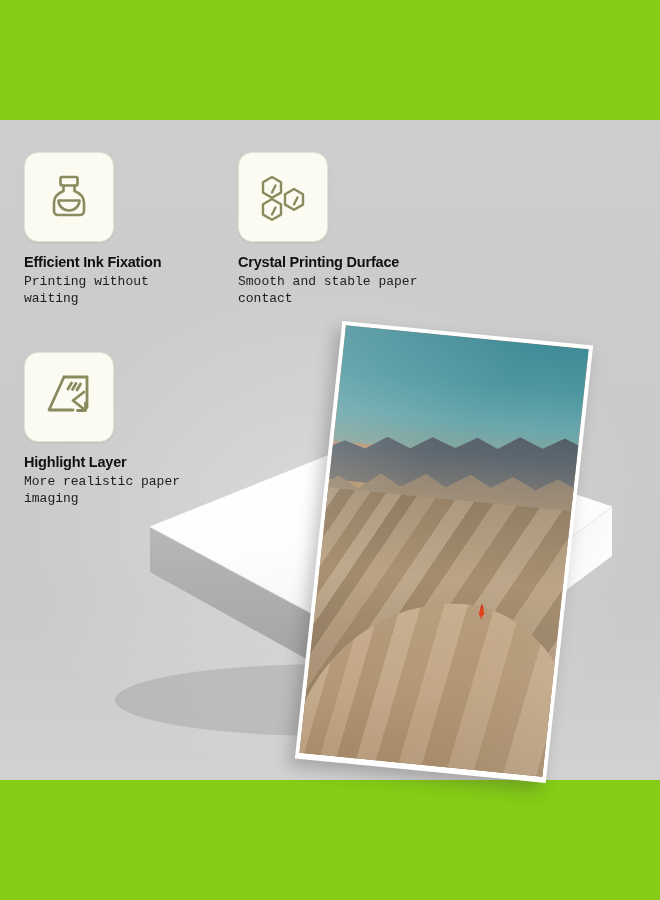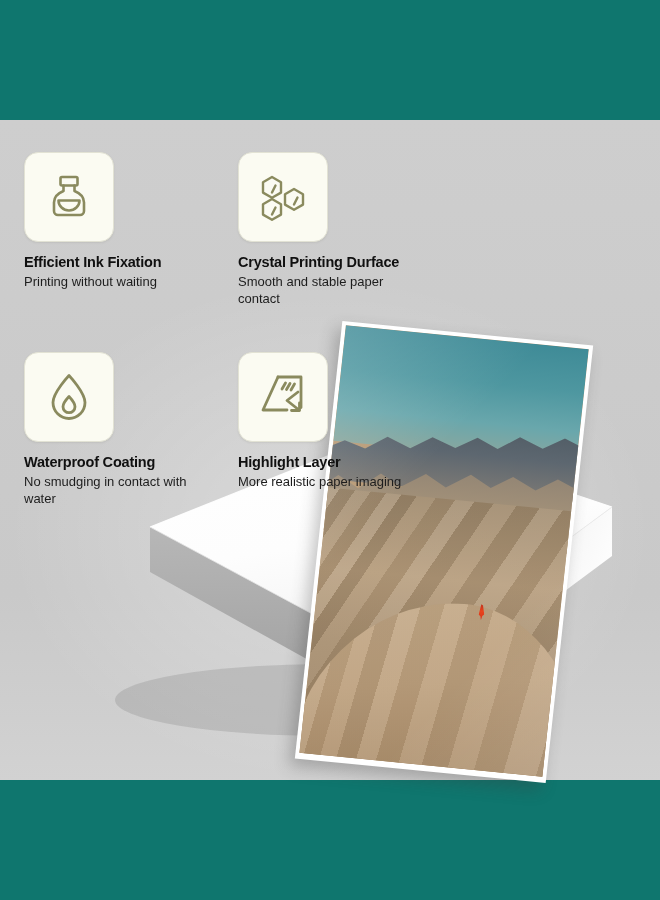--- a/index.html
+++ b/index.html
@@ -2,21 +2,21 @@
 <html><head>
 <meta charset="utf-8">
 <style>
   html,body{margin:0;padding:0;}
   body{
     width:660px;height:900px;overflow:hidden;
     background:#ffffff;
     font-family:"Liberation Sans", sans-serif;
     -webkit-font-smoothing:antialiased;
   }
-  #stage{position:relative;width:660px;height:900px;background:#0f766e;overflow:hidden;}
+  #stage{position:relative;width:660px;height:900px;background:#84cc16;overflow:hidden;}
 
   
   .bg-band{
     position:absolute;left:0;top:120px;width:660px;height:660px;
     background:linear-gradient(180deg,#cecece 0%,#cbcbcb 40%,#c9c9c9 72%,#d2d2d2 100%);
   }
   .bg-band::after{
     content:"";position:absolute;inset:0;
     background:radial-gradient(ellipse 70% 55% at 50% 62%, rgba(255,255,255,.30) 0%, rgba(255,255,255,0) 70%);
   }
@@ -37,20 +37,21 @@
   }
   .tile svg{display:block;}
   .f-title{
     font-size:14.5px;font-weight:bold;color:#101010;
     letter-spacing:-0.2px;line-height:1.2;margin:0 0 3px 0;
     white-space:nowrap;
   }
   .f-desc{
     font-size:13px;color:#1d1d1d;line-height:1.28;margin:0;
     max-width:186px;
+    font-family:Liberation Mono, monospace;
   }
 
   
   .stack{position:absolute;left:0;top:0;width:660px;height:900px;pointer-events:none;}
 
   
   .photo-wrap{
     position:absolute;left:318px;top:332px;width:252px;height:440px;
   }
   .photo{
@@ -184,30 +185,20 @@
           <polygon points="16,29 25,34.2 25,44.6 16,49.8 7,44.6 7,34.2"></polygon>
           <line x1="19.5" y1="15.5" x2="16" y2="22.5"></line>
           <line x1="41.5" y1="27.5" x2="38" y2="34.5"></line>
           <line x1="19.5" y1="37.5" x2="16" y2="44.5"></line>
         </svg>
       </div>
       <p class="f-title">Crystal Printing Durface</p>
       <p class="f-desc">Smooth and stable paper contact</p>
     </div>
 
-    <div class="feature">
-      <div class="tile">
-        <svg width="54" height="54" viewBox="0 0 54 54" fill="none" stroke="#8a8a5e" stroke-width="2.8" stroke-linejoin="round" stroke-linecap="round">
-          <path d="M27 5.5C27 5.5 11 22.5 11 32.5a16 16 0 0 0 32 0C43 22.5 27 5.5 27 5.5z"></path>
-          <path d="M27 26.5c0 0-6 6.4-6 10.2a6 6 0 0 0 12 0c0-3.8-6-10.2-6-10.2z"></path>
-        </svg>
-      </div>
-      <p class="f-title">Waterproof Coating</p>
-      <p class="f-desc">No smudging in contact with water</p>
-    </div>
 
     <div class="feature">
       <div class="tile">
         <svg width="54" height="54" viewBox="0 0 54 54" fill="none" stroke="#8a8a5e" stroke-width="2.8" stroke-linejoin="round" stroke-linecap="round">
           <path d="M22 7h23v30.5"></path>
           <path d="M22 7L7 40h24"></path>
           <line x1="29.5" y1="13" x2="26" y2="19"></line>
           <line x1="34" y1="13.5" x2="30.5" y2="19.5"></line>
           <line x1="38.5" y1="14" x2="35" y2="20"></line>
           <path d="M42 22l-11 8.5 12 9.5"></path>

